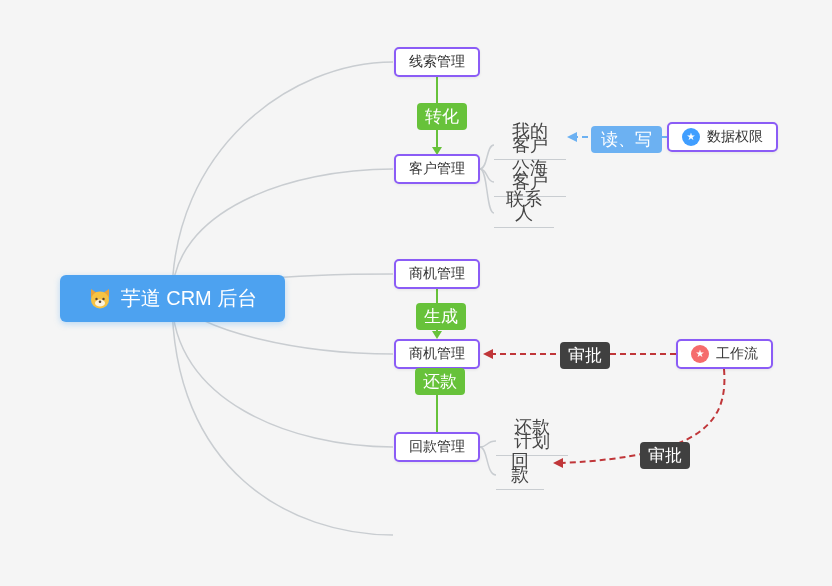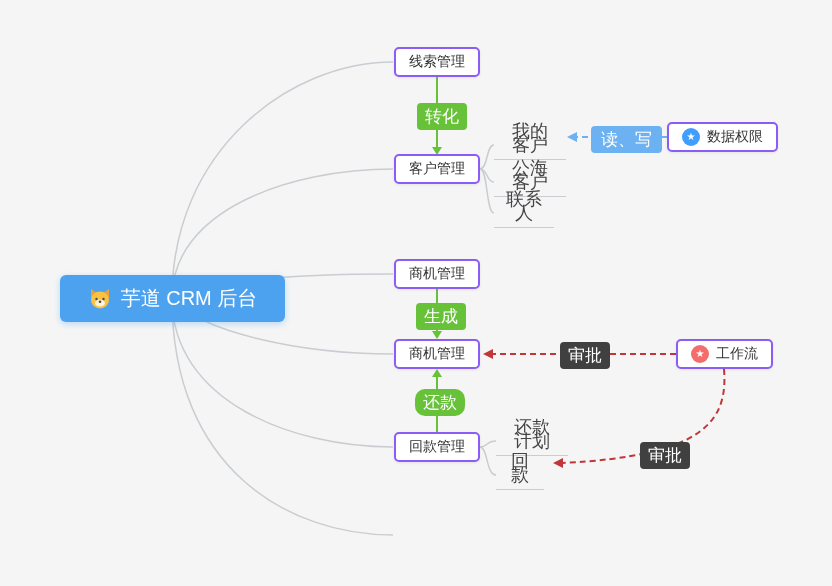--- a/index.html
+++ b/index.html
@@ -48,21 +48,21 @@
   .c-repay{left:496px;top:451px;width:28px;}
   .edge-label{
     position:absolute;z-index:3;color:#fff;font-size:17px;line-height:1;
     border-radius:4px;padding:5px 8px;white-space:nowrap;
   }
   .lbl-green{background:#67C23A;}
   .lbl-blue{background:#6CB1F2;padding:5px 10px;}
   .lbl-red{background:#404040;}
   .l-convert{left:417px;top:103px;}
   .l-generate{left:416px;top:303px;}
-  .l-repay{left:415px;top:389px;border-radius:10px;}
+  .l-repay{left:415px;top:368px;}
   .l-readwrite{left:591px;top:126px;}
   .l-approve1{left:560px;top:342px;}
   .l-approve2{left:640px;top:442px;}
 </style>
 </head>
 <body>
 
 <div class="canvas">
 
   <svg class="wires" width="832" height="586" viewBox="0 0 832 586">

